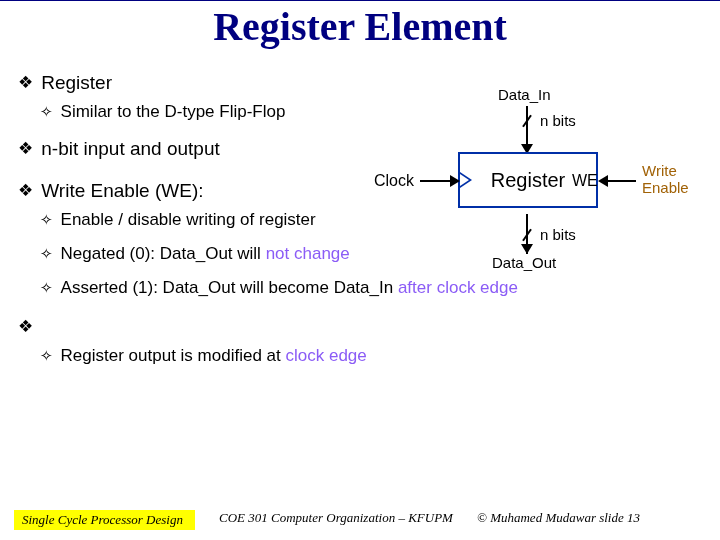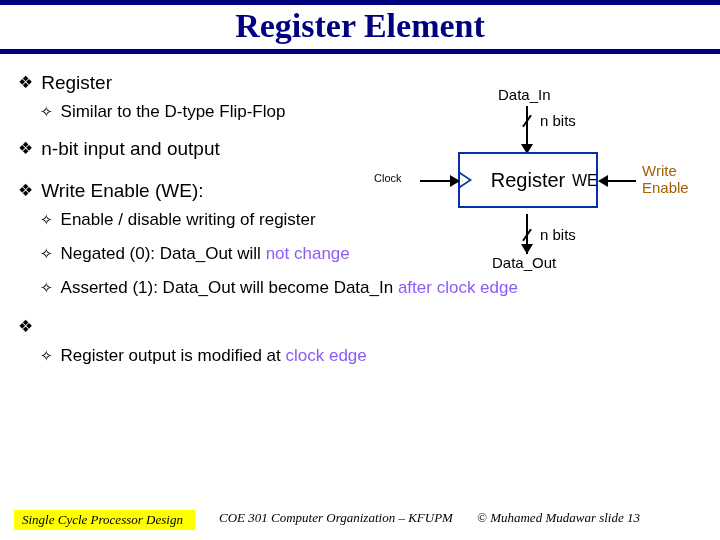--- a/index.html
+++ b/index.html
@@ -17,21 +17,21 @@
     height: 54px;
     display: flex;
     align-items: center;
     justify-content: center;
   }
   .title-text {
     background: #fff;
     color: #000080;
     width: 100%;
     font-family: "Comic Sans MS", "Comic Sans", cursive;
-    font-size: 34px;
+    font-size: 40px;
     font-weight: bold;
     text-align: center;
     padding: 2px 0 4px;
   }
   .content {
     position: relative;
     padding: 14px 18px 0 18px;
   }
   .bullet1 {
     display: flex;
@@ -164,21 +164,21 @@
     position: absolute;
     top: 89px; left: 222px;
     width: 0; height: 0;
     border-top: 6px solid transparent;
     border-bottom: 6px solid transparent;
     border-right: 10px solid #000;
   }
   .clocklbl {
     position: absolute;
     top: 86px; left: -2px;
-    font-size: 11px;
+    font-size: 16px;
   }
   .welbl {
     position: absolute;
     top: 76px; left: 266px;
     font-size: 15px;
     color: #a16207;
     text-align: left;
     line-height: 17px;
   }
   .red { color: #8b5cf6; }

